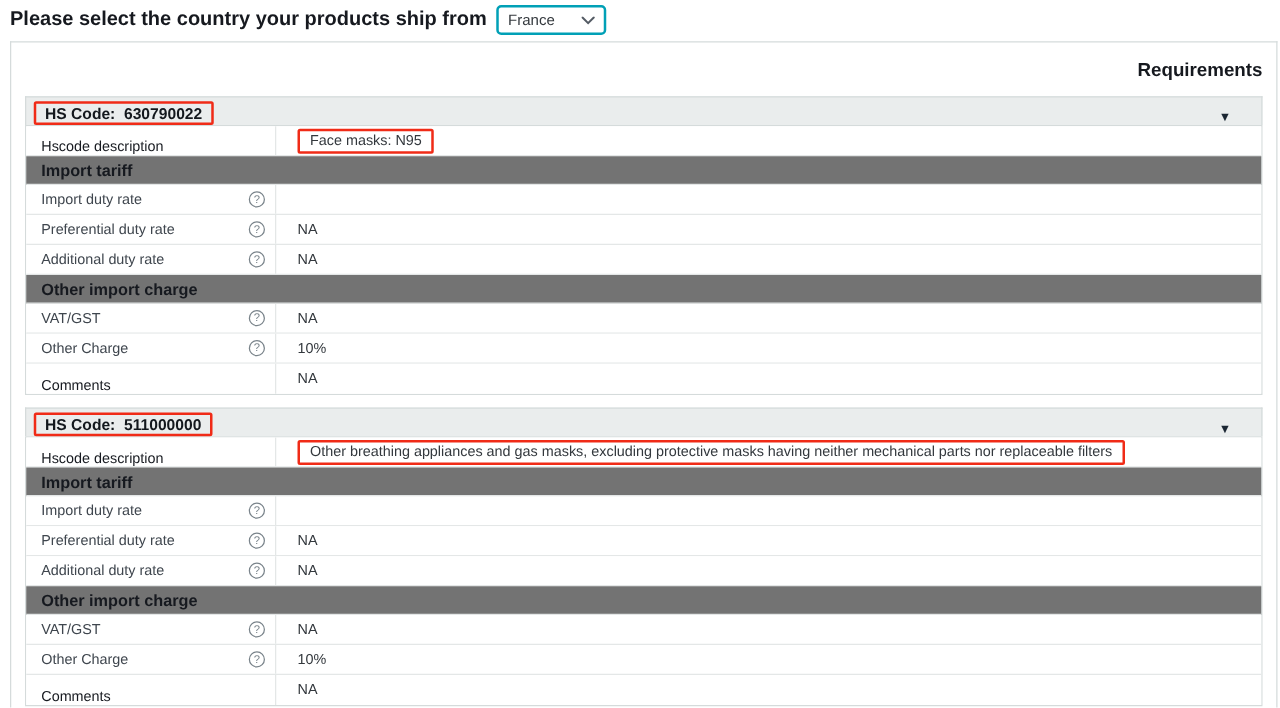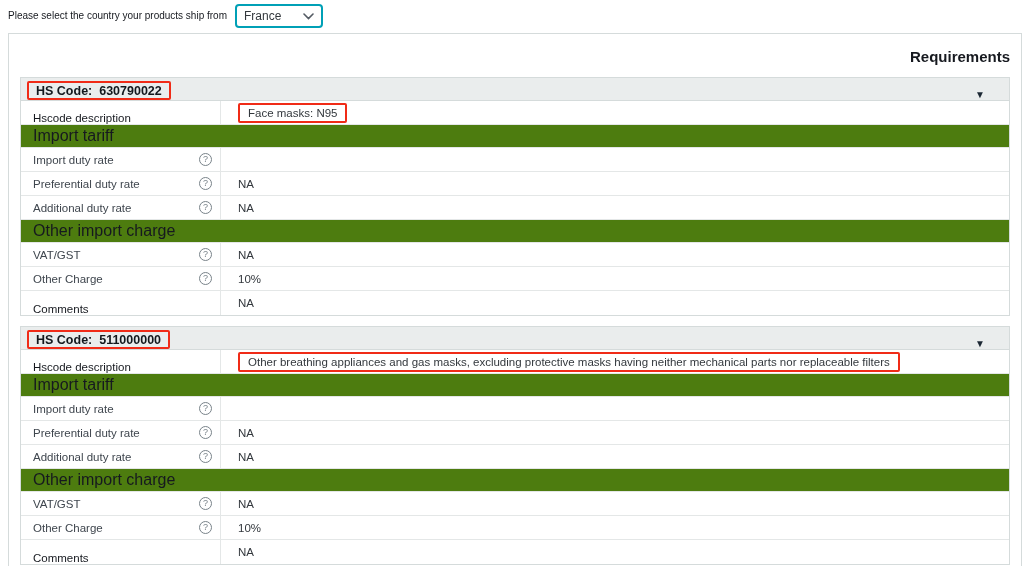--- a/index.html
+++ b/index.html
@@ -16,21 +16,21 @@
     --border: #d5dbdb;
     --row-border: #e4e7e7;
   }
 
   
   .topbar {
     height: 33px; display: flex; align-items: flex-start;
     padding: 7px 0 0 8px;
   }
   .ship-label {
-    font-weight: normal; font-size: 10px; line-height: 18px; color: #16191f;
+    font-weight: bold; font-size: 16px; line-height: 18px; color: #16191f;
   }
   .select {
     margin-left: 8px; margin-top: -3px;
     width: 88px; height: 24px;
     border: 2px solid var(--teal); border-radius: 4px;
     background: #fff; display: flex; align-items: center;
     padding: 0 7px; font-size: 12px; color: #33383d;
     cursor: pointer;
   }
   .select .chev { margin-left: auto; display: flex; align-items: center; }
@@ -82,22 +82,22 @@
     font-size: 9px; line-height: 11px; text-align: center;
     display: inline-block; cursor: pointer; flex: 0 0 auto;
   }
   .cell-value {
     position: relative; display: flex; align-items: center;
     padding: 0 8px 0 17px; font-size: 11.5px; color: #33383d;
   }
   .group-row {
     display: flex; align-items: center;
     min-height: 23px; border-bottom: 1px solid var(--row-border);
-    background: #4d7c0f; padding: 0 12px;
-    font-size: 16px; font-weight: normal; color: #16191f;
+    background: #737373; padding: 0 12px;
+    font-size: 13px; font-weight: bold; color: #16191f;
   }
 
   
   .red-box {
     border: 2px solid var(--red); border-radius: 2px;
     padding: 1px 7px; display: inline-flex; align-items: center;
   }
   .desc-box { padding: 2px 8px; margin: 1px 0; }
   .anno-arrow {
     position: absolute; left: 52px; top: 4px; z-index: 5;

